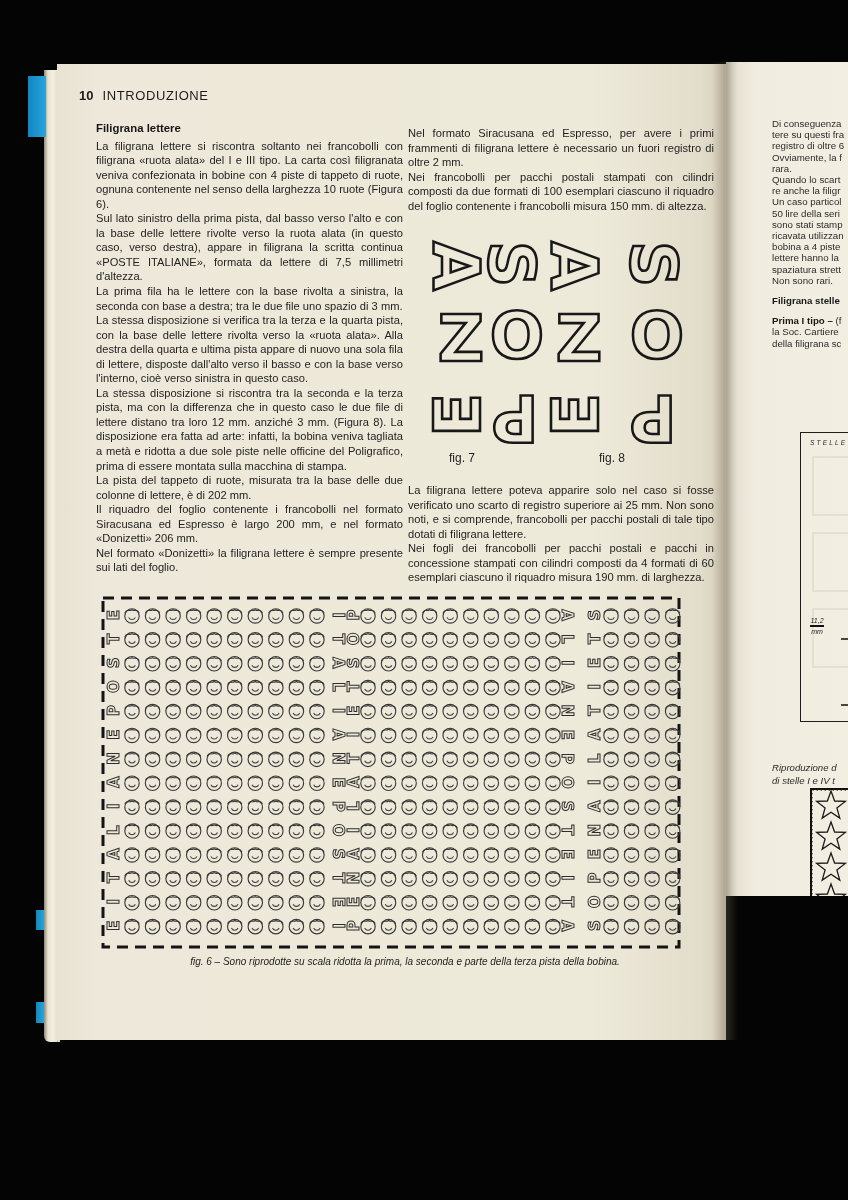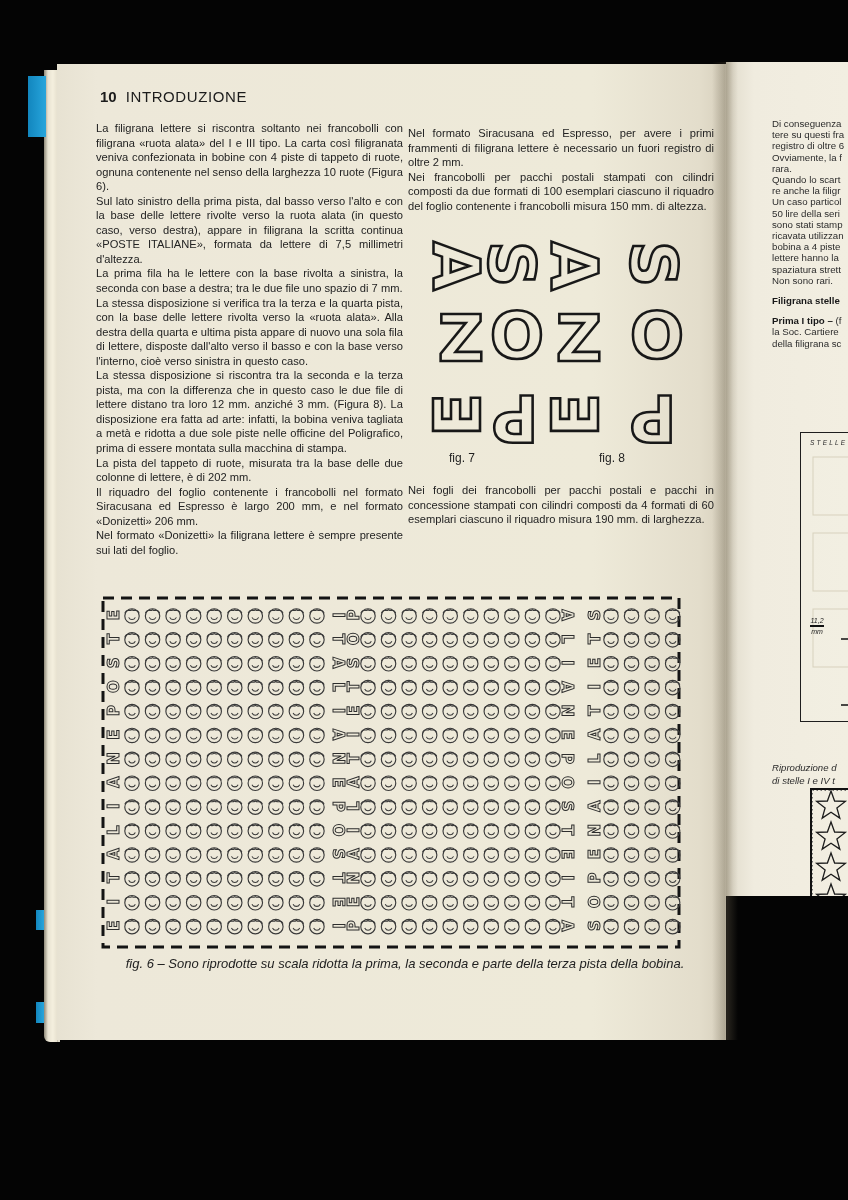--- a/index.html
+++ b/index.html
@@ -30,21 +30,21 @@
   .right-page{
     left:726px;top:62px;width:122px;height:834px;overflow:hidden;
     background:linear-gradient(to right,#c7c1ae 0,#e4dfd0 7px,#f0ecdf 28px,#f2eee1);
   }
   .spine-shadow{
     left:712px;top:62px;width:26px;height:978px;pointer-events:none;
     background:linear-gradient(to right,rgba(60,50,30,0) 0,rgba(80,70,50,.28) 48%,rgba(120,110,88,.30) 58%,rgba(60,50,30,0) 100%);
   }
 
   
-  .lp-header{left:43px;top:24px;font-size:15px;color:#1c1c1c;letter-spacing:.6px;}
+  .lp-header{left:22px;top:24px;font-size:13px;color:#1c1c1c;letter-spacing:.6px;}
   .lp-header b{margin-right:9px;letter-spacing:0;}
   .colhead{font-size:11.4px;font-weight:bold;color:#161616;margin:0 0 3px 0;}
   .col{font-size:11.15px;line-height:14.55px;color:#232323;text-align:justify;}
   .col p{margin:0;}
   .col1{left:39px;top:57px;width:307px;}
   .col2{left:351px;top:62px;width:306px;}
   .col2b{left:351px;top:419px;width:306px;}
 
   .figs78{left:348px;top:158px;width:310px;height:248px;}
   .figs78 .wmletter{
@@ -56,21 +56,21 @@
 
   .fig6{left:44px;top:532px;width:582px;height:354px;}
   #fig6-svg{width:582px;height:354px;}
   #fig6-svg text{
     font-family:"DejaVu Sans",sans-serif;font-weight:bold;font-size:15px;
     fill:none;stroke:#2d2d2d;stroke-width:1;
     text-anchor:middle;dominant-baseline:central;
   }
   .fig6-caption{
     left:39px;top:892px;width:618px;text-align:center;
-    font-style:italic;font-size:13px;color:#222;
+    font-style:italic;font-size:10px;color:#222;
   }
 
   
   .rp-lines{left:46px;top:56px;width:200px;}
   .rp-line{font-size:9.7px;line-height:11.2px;color:#2c2c2c;white-space:nowrap;}
   .rp-line b{color:#191919;margin-top:21px;}
 
   .stelle-box{
     left:74px;top:370px;width:70px;height:288px;
     border:1.5px solid #1e1e1e;background:rgba(255,255,255,.06);
@@ -93,24 +93,25 @@
 <div class="abs tab tab2"></div>
 <div class="abs tab tab3"></div>
 
 <div class="abs left-page">
 
   <div class="abs lp-header">
     <b>10</b><span>INTRODUZIONE</span>
   </div>
 
   <div class="abs col col1">
+    <div class="colhead">Filigrana lettere</div>
     <div>
         <p>La filigrana lettere si riscontra soltanto nei francobolli con filigrana «ruota alata» del I e III tipo. La carta così filigranata veniva confezionata in bobine con 4 piste di tappeto di ruote, ognuna contenente nel senso della larghezza 10 ruote (Figura 6).</p>
         <p>Sul lato sinistro della prima pista, dal basso verso l'alto e con la base delle lettere rivolte verso la ruota alata (in questo caso, verso destra), appare in filigrana la scritta continua «POSTE ITALIANE», formata da lettere di 7,5 millimetri d'altezza.</p>
-        <p>La prima fila ha le lettere con la base rivolta a sinistra, la seconda con base a destra; tra le due file uno spazio di 7 mm.</p>
+        <p>La prima fila ha le lettere con la base rivolta a sinistra, la seconda con base a destra; tra le due file uno spazio di 3 mm.</p>
         <p>La stessa disposizione si verifica tra la terza e la quarta pista, con la base delle lettere rivolta verso la «ruota alata». Alla destra della quarta e ultima pista appare di nuovo una sola fila di lettere, disposte dall'alto verso il basso e con la base verso l'interno, cioè verso sinistra in questo caso.</p>
         <p>La stessa disposizione si riscontra tra la seconda e la terza pista, ma con la differenza che in questo caso le due file di lettere distano tra loro 12 mm. anziché 3 mm. (Figura 8). La disposizione era fatta ad arte: infatti, la bobina veniva tagliata a metà e ridotta a due sole piste nelle officine del Poligrafico, prima di essere montata sulla macchina di stampa.</p>
         <p>La pista del tappeto di ruote, misurata tra la base delle due colonne di lettere, è di 202 mm.</p>
         <p>Il riquadro del foglio contenente i francobolli nel formato Siracusana ed Espresso è largo 200 mm, e nel formato «Donizetti» 206 mm.</p>
         <p>Nel formato «Donizetti» la filigrana lettere è sempre presente sui lati del foglio.</p>
       </div>
   </div>
 
   <div class="abs col col2">
     <div>
@@ -133,20 +134,21 @@
     <text class="wmletter" transform="translate(174 117)">Z</text>
     <text class="wmletter" transform="translate(252 114)">O</text>
     <text class="wmletter" transform="translate(171 193) rotate(-90)">E</text>
     <text class="wmletter" transform="translate(248 196) rotate(180)">P</text>
     <text class="figlabel" x="57" y="240">fig. 7</text>
     <text class="figlabel" x="207" y="240">fig. 8</text>
   </svg>
 
   <div class="abs col col2b">
     <div>
+        <p>La filigrana lettere poteva apparire solo nel caso si fosse verificato uno scarto di registro superiore ai 25 mm. Non sono noti, e si comprende, francobolli per pacchi postali di tale tipo dotati di filigrana lettere.</p>
         <p>Nei fogli dei francobolli per pacchi postali e pacchi in concessione stampati con cilindri composti da 4 formati di 60 esemplari ciascuno il riquadro misura 190 mm. di larghezza.</p>
       </div>
   </div>
 
   <div class="abs fig6">
     <svg id="fig6-svg" viewBox="0 0 582 354">
       <symbol id="wheelsym" viewBox="0 0 20 20">
         <circle cx="10" cy="11" r="7.6" fill="none" stroke="#3a3a3a" stroke-width="1.2"></circle>
         <path d="M2.5,8 C4.5,2.5 7,7 10,4.5 C13,7 15.5,2.5 17.5,8" fill="none" stroke="#3a3a3a" stroke-width="1.1"></path>
         <path d="M6.5,12.5 C8,15.6 12,15.6 13.5,12.5" fill="none" stroke="#3a3a3a" stroke-width="1.1"></path>

